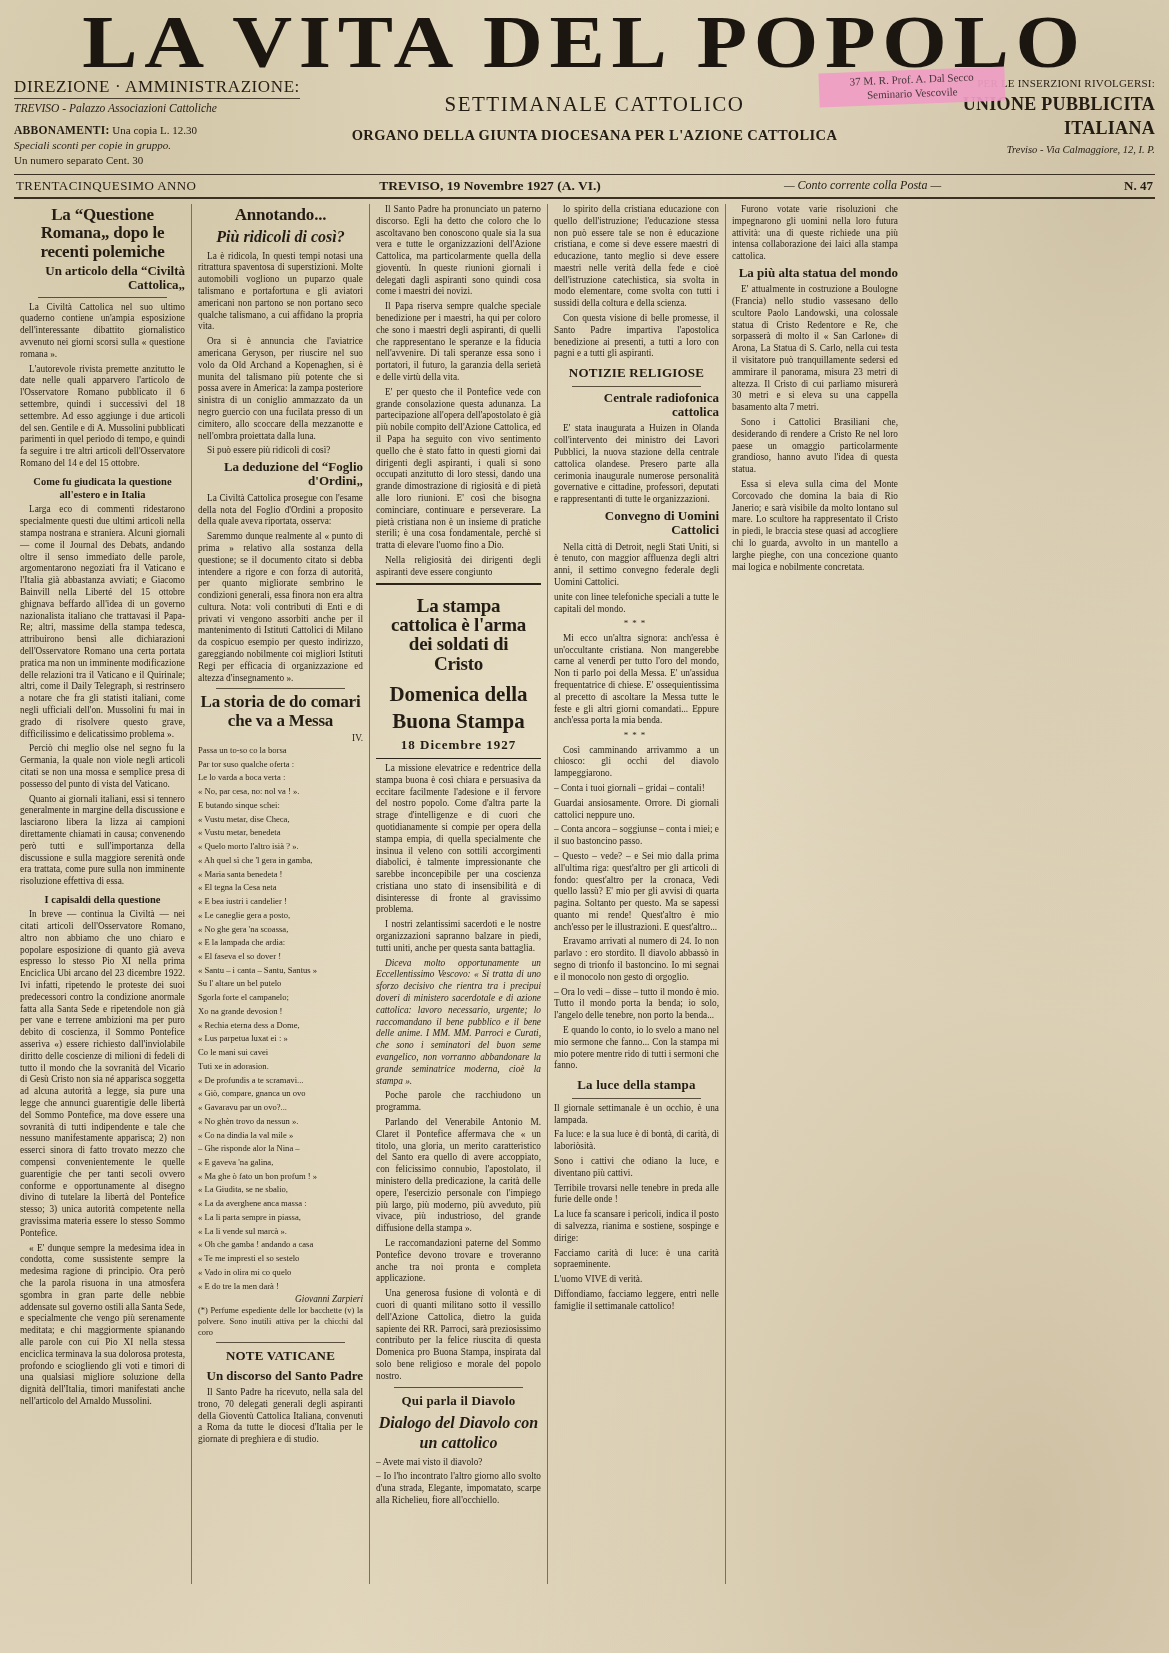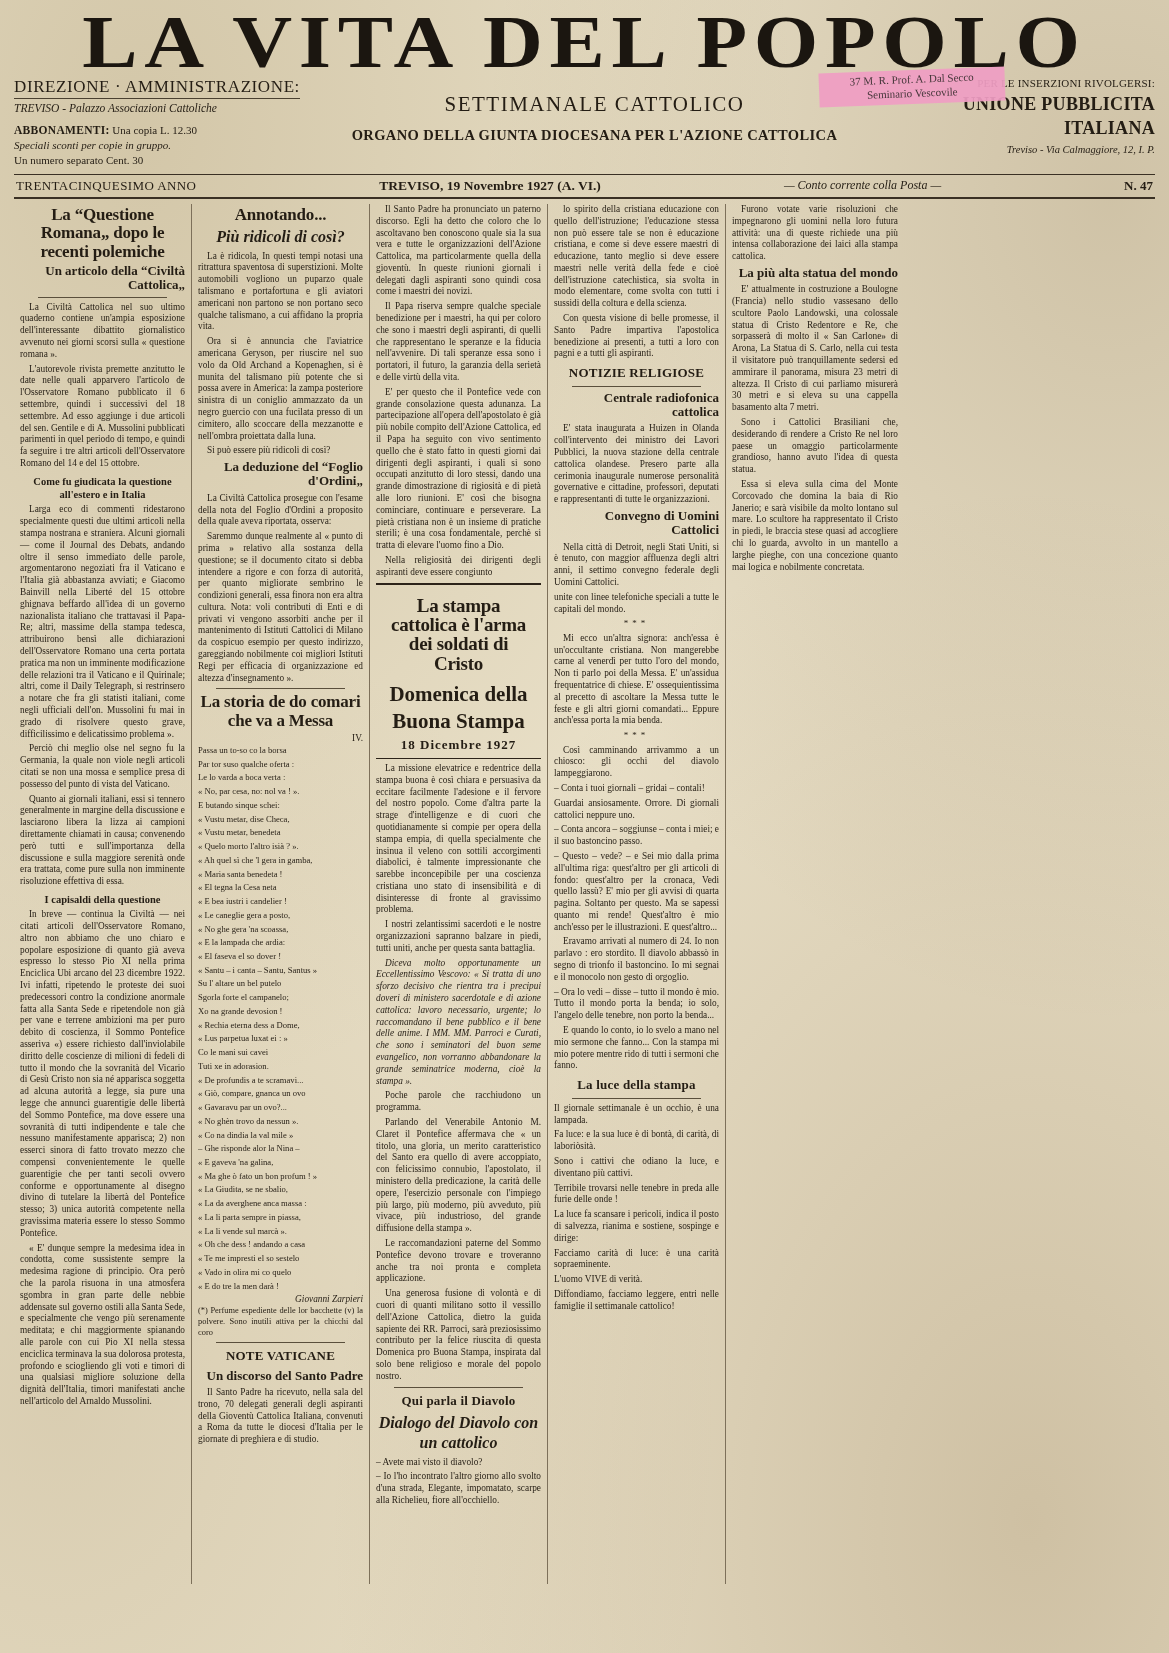--- a/index.html
+++ b/index.html
@@ -216,21 +216,21 @@
         <p class="noind">« Gavaravu par un ovo?...</p>
         <p class="noind">« No ghèn trovo da nessun ».</p>
         <p class="noind">« Co na dindia la val mile »</p>
         <p class="noind">– Ghe risponde alor la Nina –</p>
         <p class="noind">« E gaveva 'na galina,</p>
         <p class="noind">« Ma ghe ò fato un bon profum ! »</p>
         <p class="noind">« La Giudita, se ne sbalio,</p>
         <p class="noind">« La da averghene anca massa :</p>
         <p class="noind">« La li parta sempre in piassa,</p>
         <p class="noind">« La li vende sul marcà ».</p>
-        <p class="noind">« Oh che dess ! andando a casa</p>
+        <p class="noind">« Oh che gamba ! andando a casa</p>
         <p class="noind">« Te me impresti el so sestelo</p>
         <p class="noind">« Vado in olira mi co quelo</p>
         <p class="noind">« E do tre la men darà !</p>
       </div>
       <div class="center it">Giovanni Zarpieri</div>
       <div class="note">(*) Perfume espediente delle lor bacchette (v) la polvere. Sono inutili attiva per la chicchi dal coro</div>
       <hr class="rule">
       <div class="boxhead">NOTE VATICANE</div>
       <div class="hl2">Un discorso del Santo Padre</div>
       <p>Il Santo Padre ha ricevuto, nella sala del trono, 70 delegati generali degli aspiranti della Gioventù Cattolica Italiana, convenuti a Roma da tutte le diocesi d'Italia per le giornate di preghiera e di studio.</p>

